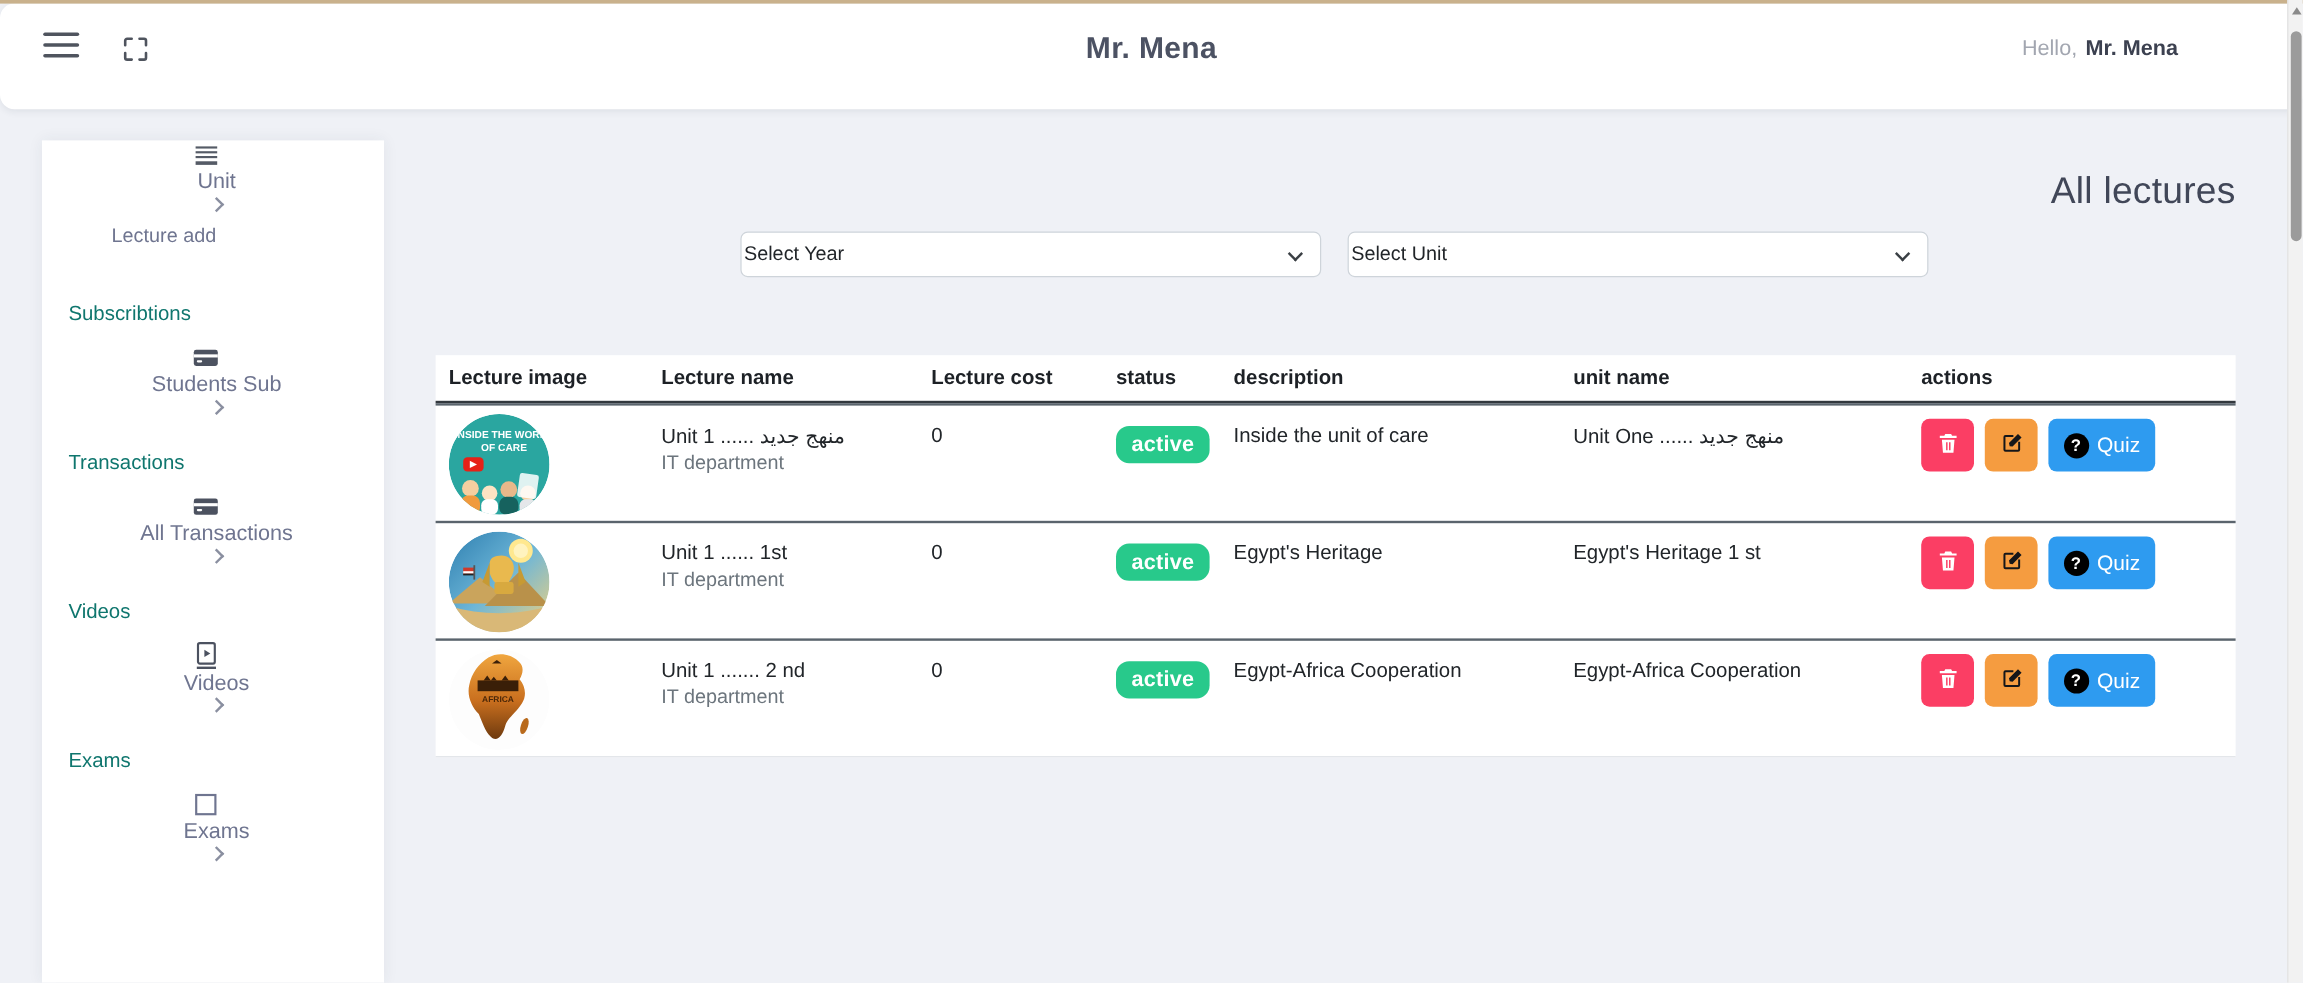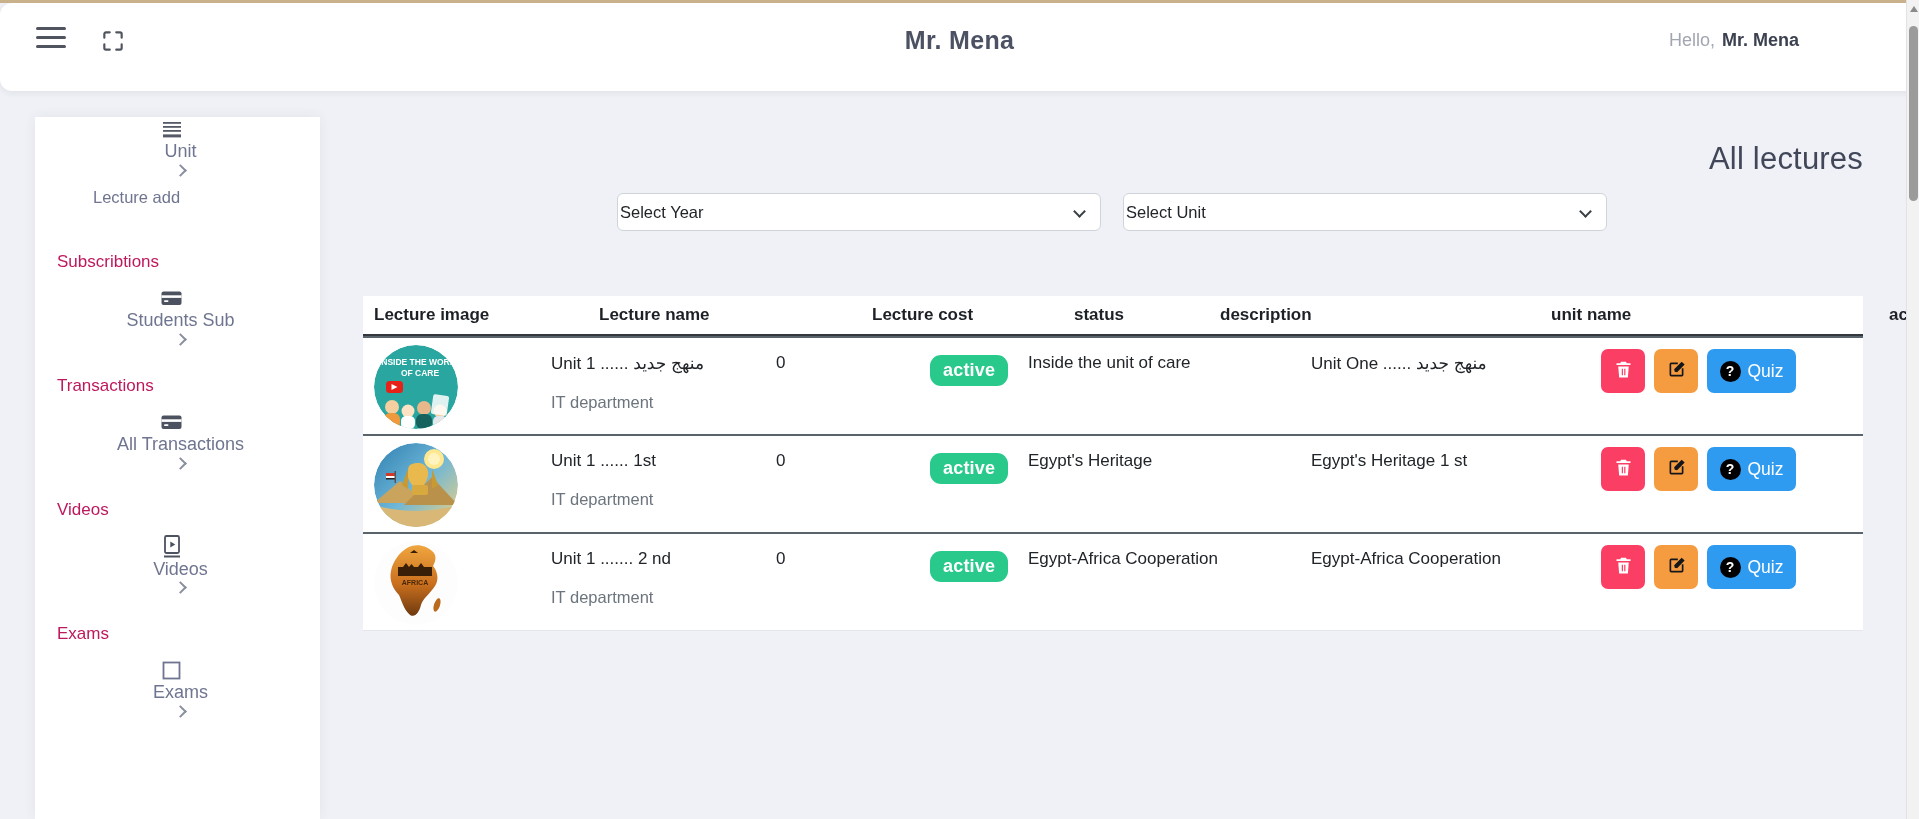--- a/index.html
+++ b/index.html
@@ -19,21 +19,21 @@
     background:#ffffff; box-shadow:0 2px 6px rgba(40,50,70,.08); z-index:50;border-radius:12px;
   }
   .hamburger { position:absolute; left:36px; top:24px; width:30px; height:26px; cursor:pointer; }
   .hamburger span { display:block; height:3px; background:#4f545e; border-radius:2px; margin-bottom:6px; width:30px; }
   .fs-btn { position:absolute; left:100px; top:25px; width:26px; height:26px; cursor:pointer; }
   .topbar-title {
     position:absolute; top:0; left:0; width:100%; height:74px;
     display:flex; align-items:center; justify-content:center;
     font-size:25px; font-weight:600; color:#4c5263; letter-spacing:.3px;
   }
-  .greeting { position:absolute; right:120px; top:0; height:74px; display:flex; align-items:center; gap:7px; font-size:18px; }
+  .greeting { position:absolute; right:104px; top:0; height:74px; display:flex; align-items:center; gap:7px; font-size:18px; }
   .greeting .hello { color:#a2a6b0; }
   .greeting .gname { color:#3c4150; font-weight:700; }
 
   
   .scrollbar { position:absolute; right:0; top:0; width:13px; height:819px; background:#f2f2f2; border-left:1px solid #e2e2e2; z-index:70; }
   .scrollbar .thumb { position:absolute; top:26px; left:2px; width:9px; height:175px; background:#9b9b9b; border-radius:5px; }
   .scrollbar .arrow { position:absolute; top:6px; left:3px; width:0; height:0; border-left:4px solid transparent; border-right:4px solid transparent; border-bottom:6px solid #8a8a8a; }
 
   
   .sidebar {
@@ -43,45 +43,45 @@
   }
   .side-item { display:flex; align-items:center; height:58px; padding:0 20px 0 26px; cursor:pointer; position:relative;flex-direction:column; }
   .side-item .icon { width:27px; display:flex; justify-content:center; margin-right:18px; }
   .side-item .lbl { flex:1; }
   .side-item.active-parent { background:#f1f1f4; border-right:4px solid #3699ff; }
   .chev { width:9px; height:9px; border-right:2px solid #8a8fa0; border-bottom:2px solid #8a8fa0; transform:rotate(-45deg); margin-top:0; }
   .chev.down { transform:rotate(45deg); margin-top:-4px; }
   .submenu-item { height:45px; display:flex; align-items:center; padding-left:58px; font-size:16.5px; cursor:pointer; color:#6f7590; }
   .submenu-item.active { background:#ececef; color:#3b4050; font-weight:700; }
   .side-section { margin-top:32px; }
-  .side-header { padding:0 20px 14px 22px; font-size:17px; color:#be185d; }
+  .side-header { padding:0 20px 14px 22px; font-size:17px; color:#0f766e; }
 
   
   .main { position:absolute; left:363px; top:117px; width:1500px; }
   .page-title { text-align:right; font-size:31px; font-weight:500; color:#414758; margin-top:24px; letter-spacing:.2px; }
   .filters { position:absolute; top:76px; left:0; width:100%; height:38px; }
   .select-box {
     position:absolute; top:0; height:38px; background:#fff; border:1px solid #ced4da; border-radius:6px;
     display:flex; align-items:center; padding:0 2px; font-size:16.5px; color:#212529; cursor:pointer;
   }
   .select-year { left:254px; width:484px; }
   .select-unit { left:760px; width:484px; }
   .select-box .sel-chev { position:absolute; right:16px; top:13px; width:9px; height:9px; border-right:2px solid #3a3f44; border-bottom:2px solid #3a3f44; transform:rotate(45deg); }
 
   
   .table-card { position:absolute; top:179px; left:0; width:1500px; background:#fff; border-bottom:1px solid #e3e6ea; }
   .t-row { display:grid; grid-template-columns:177px 225px 154px 98px 283px 290px 1fr; padding-left:11px; }
-  .t-head { height:40px; align-items:center; border-bottom:2px solid #32383e; font-weight:700; font-size:17px; color:#1d2126;gap:48px; }
+  .t-head { height:40px; align-items:center; border-bottom:2px solid #32383e; font-weight:700; font-size:17px; color:#1d2126; }
   .t-head > div { padding-right:8px; }
   .t-body-row { height:98px; border-top:2px solid #5a646d; font-size:17px; }
   .t-body-row:first-of-type { border-top:none; }
   .cell { padding-top:15px; padding-right:10px; }
   .cell-img { padding-top:7px; }
   .lec-img { width:84px; height:84px; border-radius:50%; overflow:hidden; display:block; }
-  .dept { color:#6c757d; margin-top:19px; font-size:16.5px; }
+  .dept { color:#6c757d; margin-top:3px; font-size:16.5px; }
   .badge-active {
     display:inline-block; background:#28c98b; color:#fff; font-size:18px; font-weight:700;
     padding:5px 13px; border-radius:11px; margin-top:2px; letter-spacing:.2px;
   }
   .cell-actions { padding-top:11px; display:flex; gap:9px; align-items:flex-start; }
   .abtn { height:44px; border:none; border-radius:7px; cursor:pointer; display:flex; align-items:center; justify-content:center; }
   .abtn-del { width:44px; background:#fb3e64; }
   .abtn-edit { width:44px; background:#f59c40; }
   .abtn-quiz { width:89px; background:#2e9bf0; color:#fff; font-size:17.5px; gap:7px; font-family:"Liberation Sans",sans-serif; }
   .qmark { display:inline-flex; width:21px; height:21px; border-radius:50%; background:#000; color:#fff; font-size:14px; font-weight:700; align-items:center; justify-content:center; }

